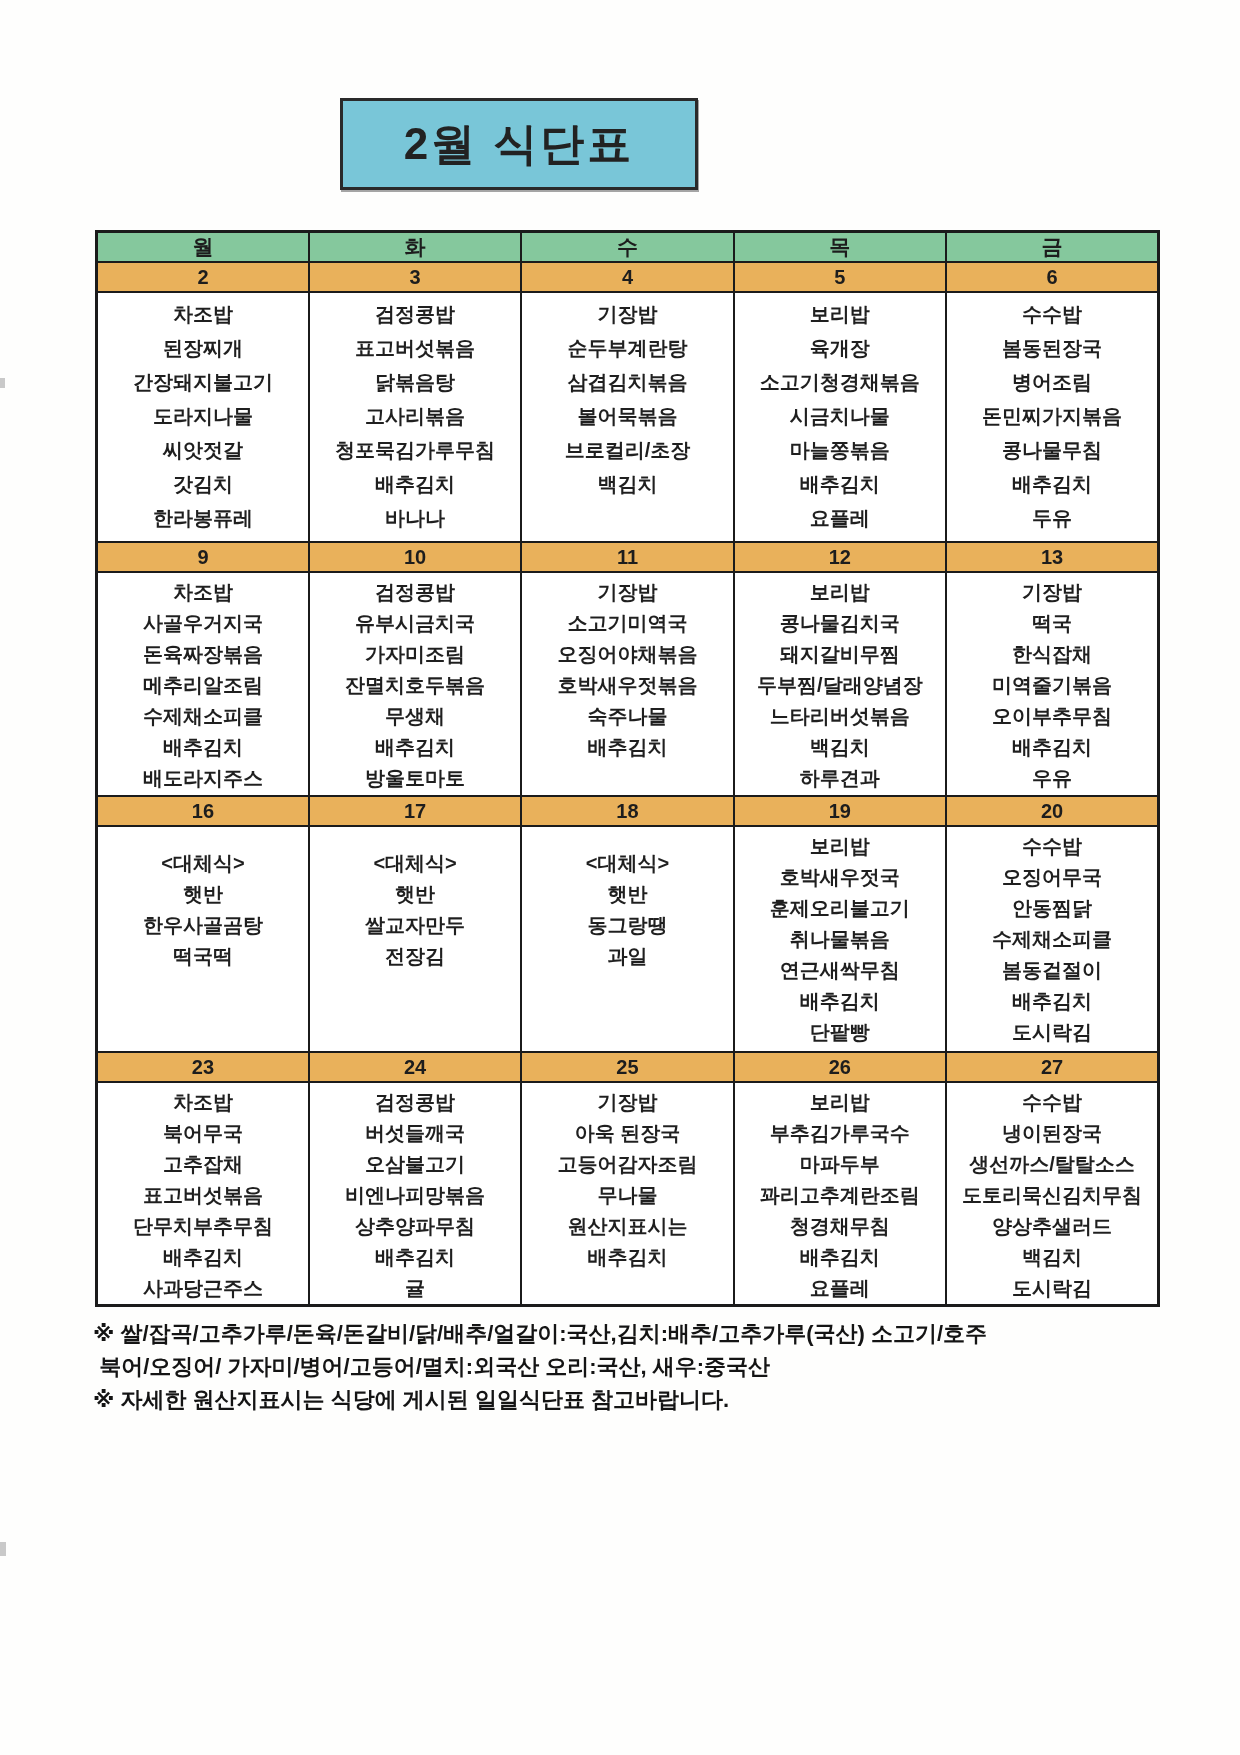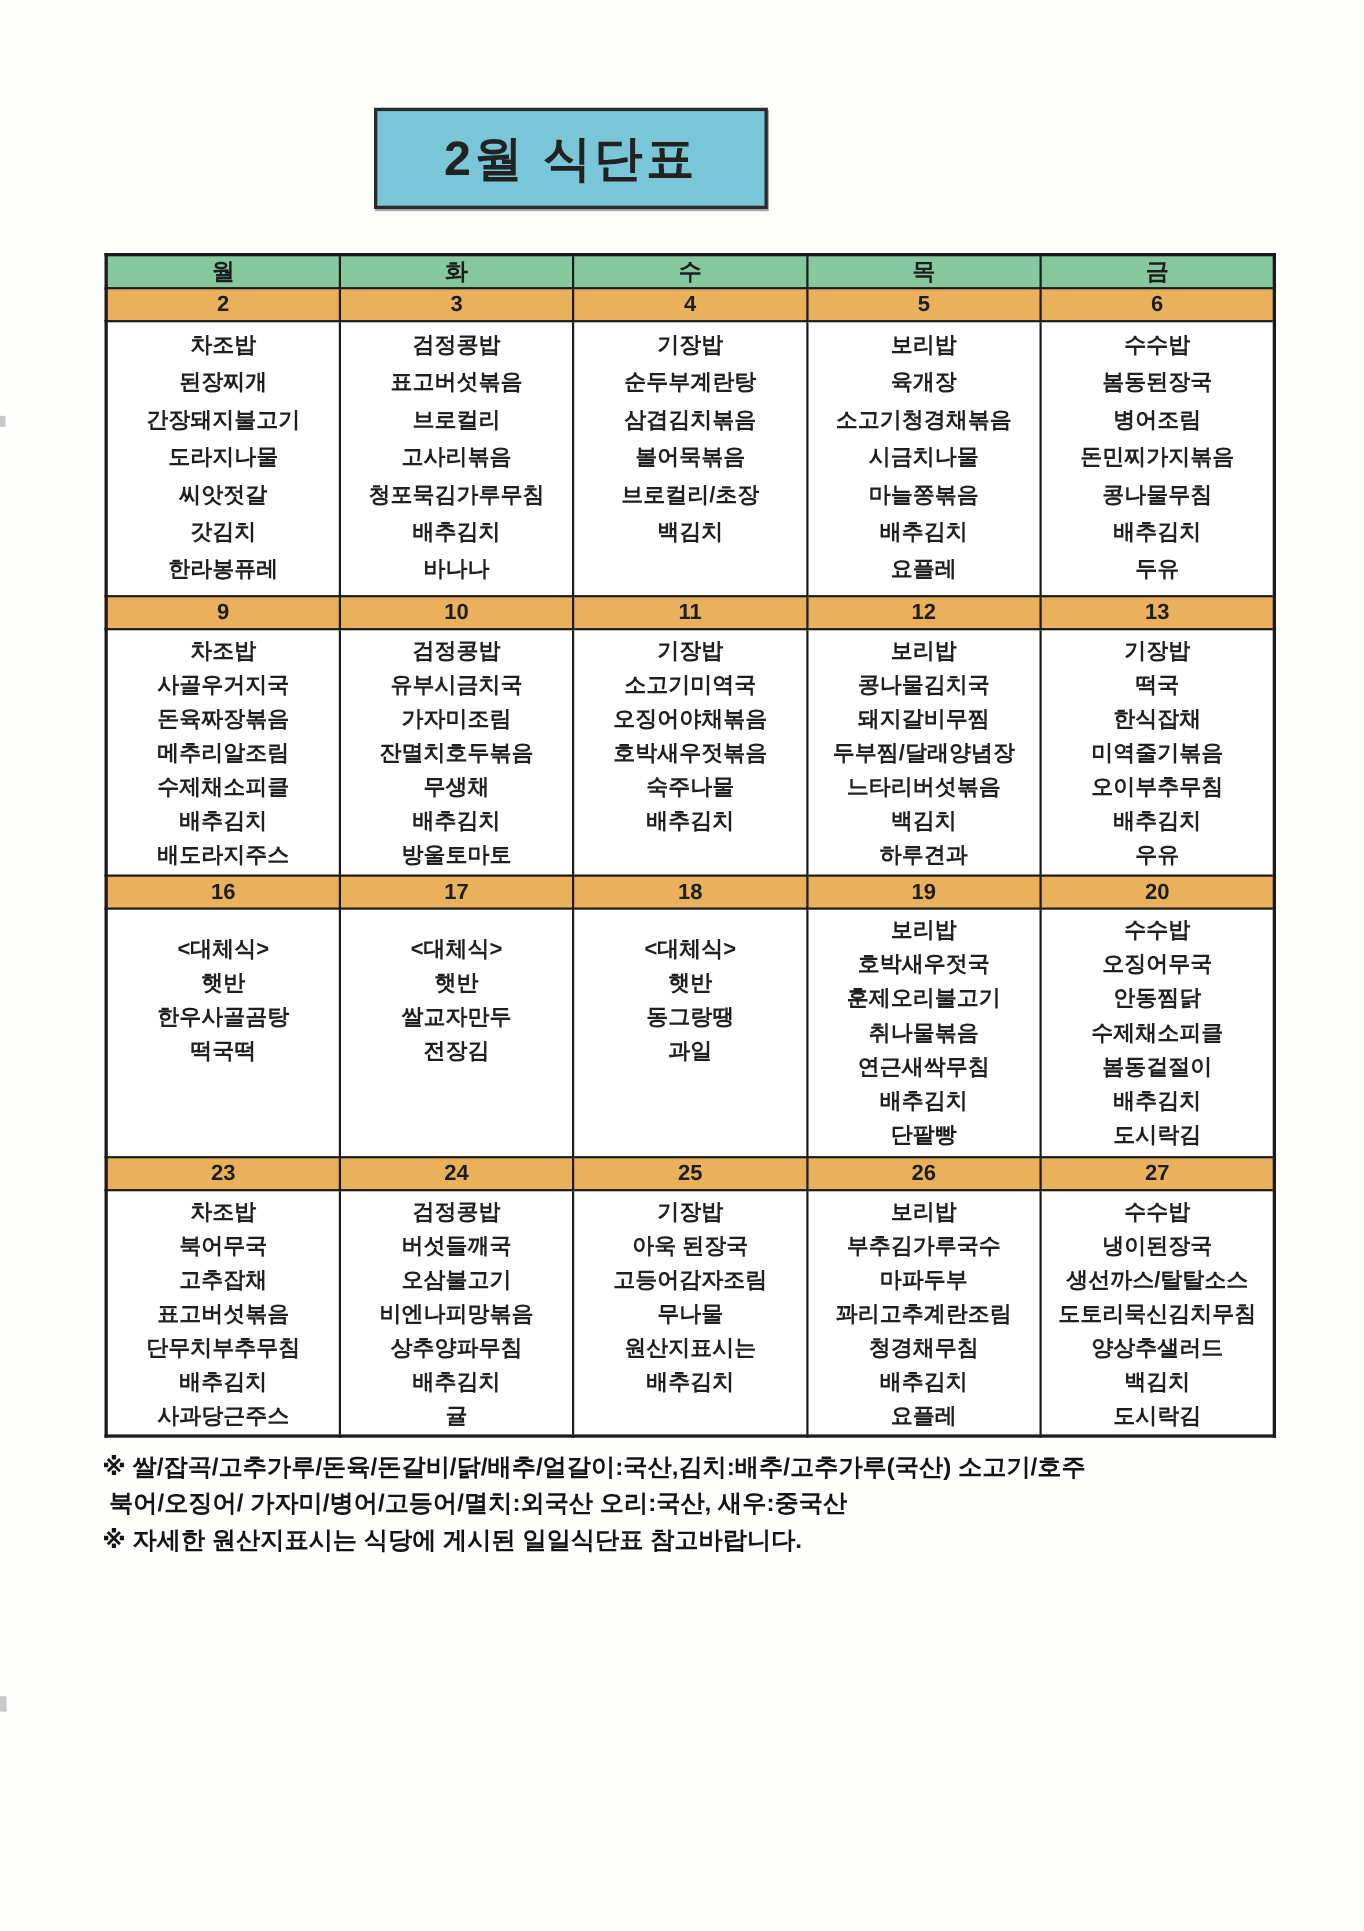--- a/index.html
+++ b/index.html
@@ -139,21 +139,21 @@
               <span class="item">도라지나물</span>
               <span class="item">씨앗젓갈</span>
               <span class="item">갓김치</span>
               <span class="item">한라봉퓨레</span>
             </div>
           </td>
         <td>
             <div class="cell">
               <span class="item">검정콩밥</span>
               <span class="item">표고버섯볶음</span>
-              <span class="item">브로컬리</span>
+              <span class="item">닭볶음탕</span>
               <span class="item">고사리볶음</span>
               <span class="item">청포묵김가루무침</span>
               <span class="item">배추김치</span>
               <span class="item">바나나</span>
             </div>
           </td>
         <td>
             <div class="cell">
               <span class="item">기장밥</span>
               <span class="item">순두부계란탕</span>

